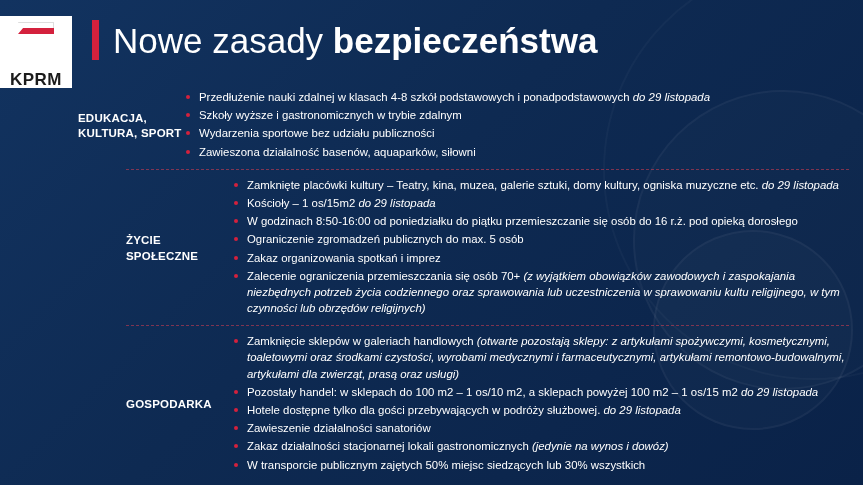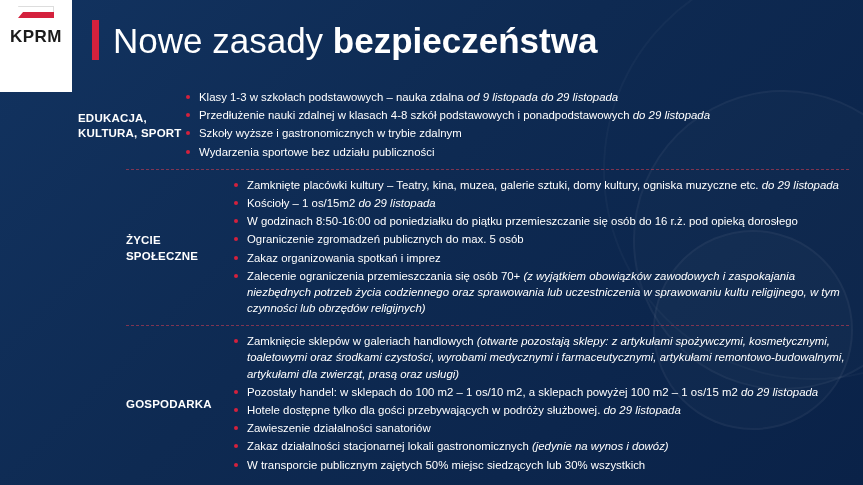--- a/index.html
+++ b/index.html
@@ -22,27 +22,27 @@
     border: 2px solid rgba(255,255,255,0.045);
     pointer-events: none;
   }
   .deco.d1 { width: 300px; height: 300px; right: -70px; top: 90px; background: rgba(255,255,255,0.015); }
   .deco.d2 { width: 200px; height: 200px; right: 10px; top: 230px; background: rgba(255,255,255,0.02); }
   .deco.d3 { width: 420px; height: 420px; right: -160px; top: -40px; border-color: rgba(255,255,255,0.03); }
 
   
   .logo-box {
     position: absolute;
-    left: 0; top: 0;
-    width: 72px; height: 92px;
+    left: 0; top: 16px;
+    width: 72px; height: 72px;
     background: #ffffff;
     display: flex;
     flex-direction: column;
     align-items: center;
-    justify-content: flex-start;
+    justify-content: space-between;
     padding-top: 6px;
   }
   .flag {
     width: 36px; height: 12px;
     position: relative;
     margin-bottom: 4px;
   }
   .flag .fl-white { position: absolute; left: 0; top: 0; width: 36px; height: 6px; background: #fff; border: 1px solid #ddd; border-bottom: none; }
   .flag .fl-red { position: absolute; left: 0; top: 6px; width: 36px; height: 6px; background: #d4213d; }
   .flag .fl-shape {
@@ -148,24 +148,24 @@
     <div class="title-bar"></div>
     <div class="title">
       <span class="strong">Nowe zasady</span><span class="light"> bezpieczeństwa</span>
     </div>
   </div>
 
   <div class="content">
       <div class="section">
         <div class="sec-label">EDUKACJA, KULTURA, SPORT</div>
         <div class="items">
-          <div class="item"><span>Klasy 1-3 w szkołach podstawowych – nauka  zdalna </span><span class="em">od 9 listopada do 29 listopada</span></div>
           <div class="item"><span>Przedłużenie nauki zdalnej w klasach 4-8 szkół podstawowych i ponadpodstawowych </span><span class="em">do 29 listopada</span></div>
           <div class="item"><span>Szkoły wyższe i gastronomicznych w trybie zdalnym</span></div>
           <div class="item"><span>Wydarzenia sportowe bez udziału publiczności</span></div>
+          <div class="item"><span>Zawieszona działalność basenów, aquaparków, siłowni</span></div>
         </div>
       </div>
       <div class="section">
         <div class="sec-label">ŻYCIE SPOŁECZNE</div>
         <div class="items">
           <div class="item"><span>Zamknięte placówki kultury – Teatry, kina, muzea, galerie sztuki, domy kultury, ogniska muzyczne etc. </span><span class="em">do 29 listopada</span></div>
           <div class="item"><span>Kościoły – 1 os/15m2 </span><span class="em">do 29 listopada</span></div>
           <div class="item"><span>W godzinach 8:50-16:00 od poniedziałku do piątku przemieszczanie się osób do 16 r.ż. pod opieką dorosłego</span></div>
           <div class="item"><span>Ograniczenie zgromadzeń publicznych do max. 5 osób</span></div>
           <div class="item"><span>Zakaz organizowania spotkań i imprez</span></div>

